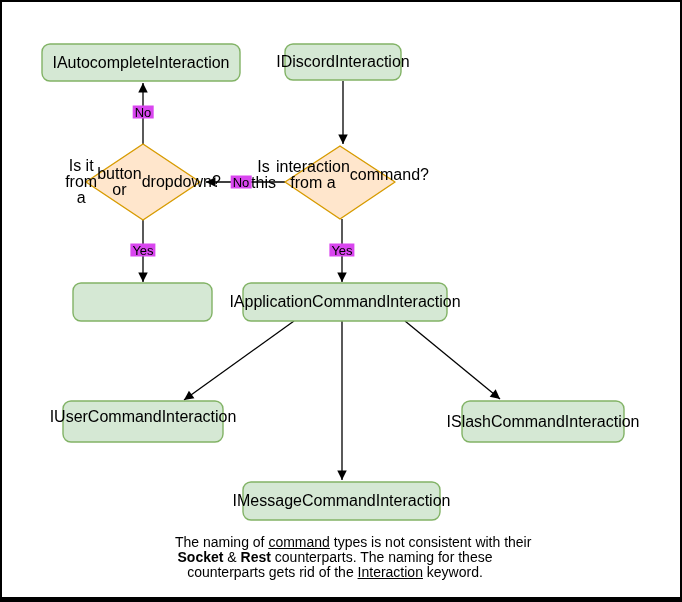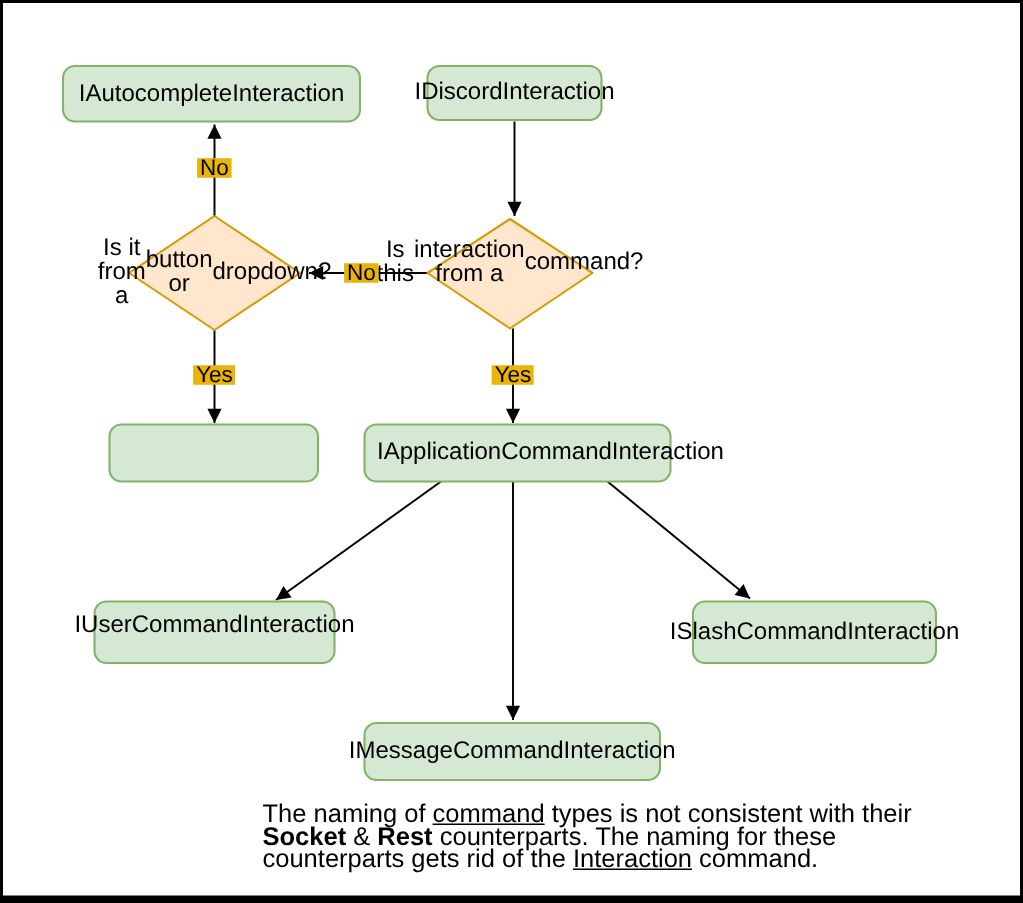--- a/index.html
+++ b/index.html
@@ -53,33 +53,33 @@
     text-align: center;
     font-size: 16px;
     line-height: 16px;
     pointer-events: none;
   }
   .diamond-label span { display: block; }
   .diamond-label { line-height: 16px; }
   .edge-label {
     position: absolute;
     transform: translate(-50%, -50%);
-    background: #eab308;
+    background: #d946ef;
     padding: 0 2px;
-    font-size: 15px;
+    font-size: 13px;
     line-height: 13px;
     text-align: center;
   }
   .note {
     position: absolute;
     left: 173px;
     top: 533px;
     width: 320px;
     text-align: center;
-    font-size: 17px;
+    font-size: 14px;
     line-height: 15px;
   }
   .note-line { white-space: nowrap; }
   .note .u { text-decoration: underline; }
   .note .b { font-weight: bold; }
 </style>
 </head>
 <body>
 
 <div class="canvas">
@@ -107,21 +107,21 @@
     <rect class="node-shape" x="61" y="399" width="160" height="41" rx="8"></rect>
     <rect class="node-shape" x="460" y="399" width="162" height="41" rx="8"></rect>
     <rect class="node-shape" x="241" y="480" width="197" height="38" rx="8"></rect>
 
     <polygon class="decision-shape" points="84,180 141,142 198,180 141,218"></polygon>
     <polygon class="decision-shape" points="283,180 338,144 393,180 338,217"></polygon>
   </svg>
 
   <div class="label" style="left:40px;  top:42px;  width:198px; height:37px;">IAutocompleteInteraction</div>
   <div class="label" style="left:283px; top:42px;  width:116px; height:36px;">IDiscordInteraction</div>
-  <div class="label" style="left:241px; top:281px; width:204px; height:38px;padding-left:22px;">IApplicationCommandInteraction</div>
+  <div class="label" style="left:241px; top:281px; width:204px; height:38px;">IApplicationCommandInteraction</div>
   <div class="label" style="left:61px;  top:399px; width:160px; height:32px;">IUserCommandInteraction</div>
   <div class="label" style="left:460px; top:399px; width:162px; height:41px;">ISlashCommandInteraction</div>
   <div class="label" style="left:241px; top:480px; width:197px; height:38px;">IMessageCommandInteraction</div>
 
   <div class="label diamond-label" style="left:86px; top:142px; width:110px; height:76px;">
     <span>Is it from a</span>
     <span>button or</span>
     <span>dropdown?</span>
   </div>
   <div class="label diamond-label" style="left:281px; top:136px; width:114px; height:73px;">
@@ -131,16 +131,16 @@
   </div>
 
   <div class="edge-label" style="left:141px; top:110px;">No</div>
   <div class="edge-label" style="left:239px; top:180px;">No</div>
   <div class="edge-label" style="left:141px; top:248px;">Yes</div>
   <div class="edge-label" style="left:340px; top:248px;">Yes</div>
 
   <div class="note">
     <div class="note-line"><span>The naming of </span><span class="u">command</span><span> types is not consistent with their</span></div>
     <div class="note-line"><span class="b">Socket</span><span> &amp; </span><span class="b">Rest</span><span> counterparts. The naming for these</span></div>
-    <div class="note-line"><span>counterparts gets rid of the </span><span class="u">Interaction</span><span> command.</span></div>
+    <div class="note-line"><span>counterparts gets rid of the </span><span class="u">Interaction</span><span> keyword.</span></div>
   </div>
 
 </div>
 
 </body></html>

